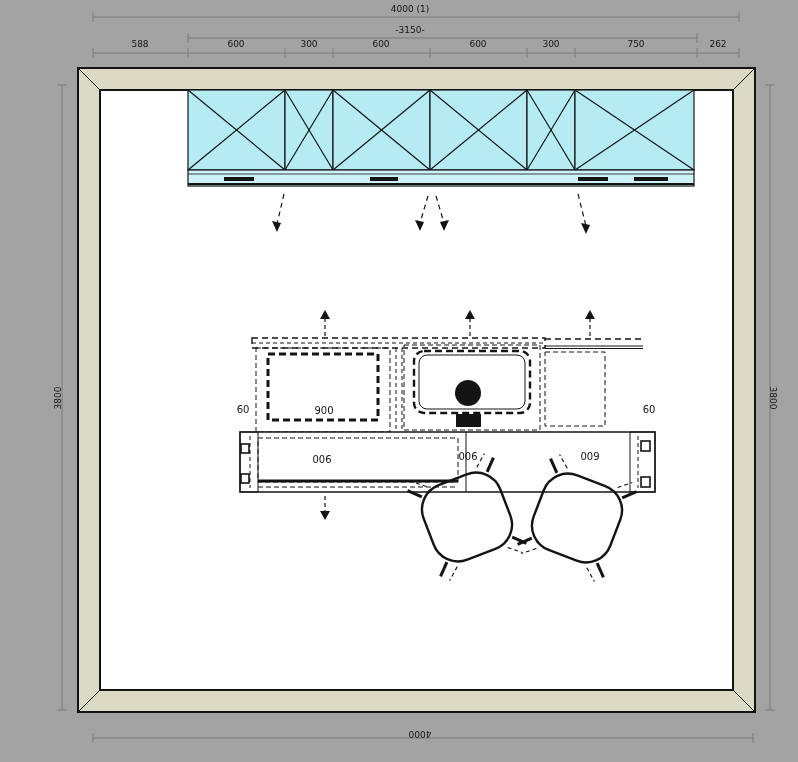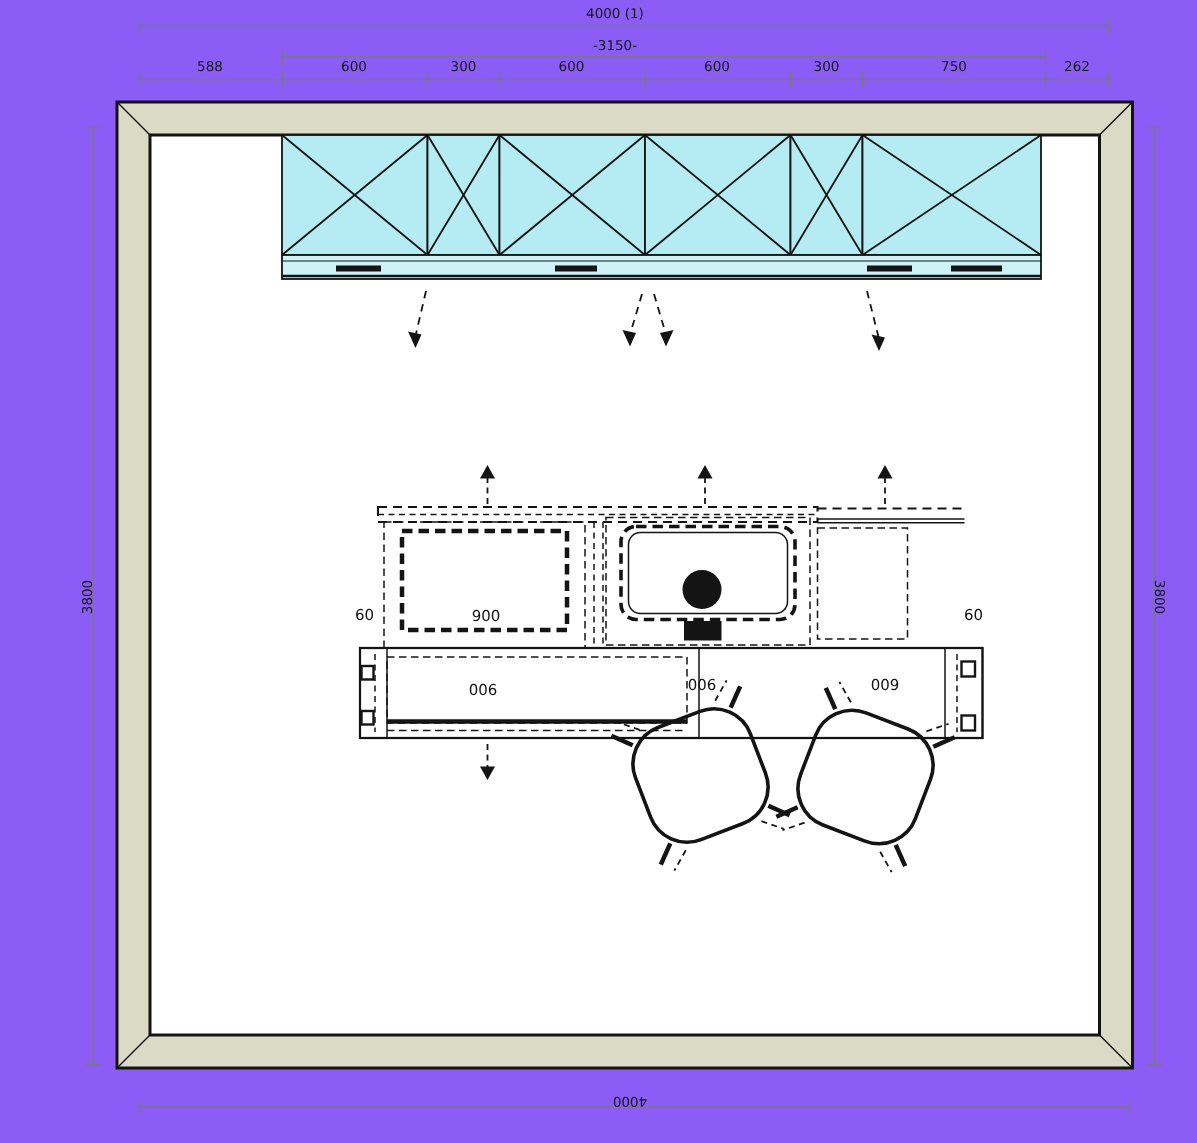--- a/index.html
+++ b/index.html
@@ -1,16 +1,16 @@
 <!DOCTYPE html>
 <html><head>
 <meta charset="utf-8">
 <style>
   html,body{margin:0;padding:0;background:#fff;}
-  #canvas{position:relative;width:798px;height:762px;background:#8b5cf6;overflow:hidden;
+  #canvas{position:relative;width:798px;height:762px;background:#a3a3a3;overflow:hidden;
           font-family:"DejaVu Sans",sans-serif;}
   svg text{font-family:"DejaVu Sans",sans-serif;fill:#141414;}
   .dimtxt{font-size:9px;}
   .lbltxt{font-size:10px;}
 </style>
 </head>
 <body>
 
 <div id="canvas">
 <svg width="798" height="762" viewBox="0 0 798 762">

